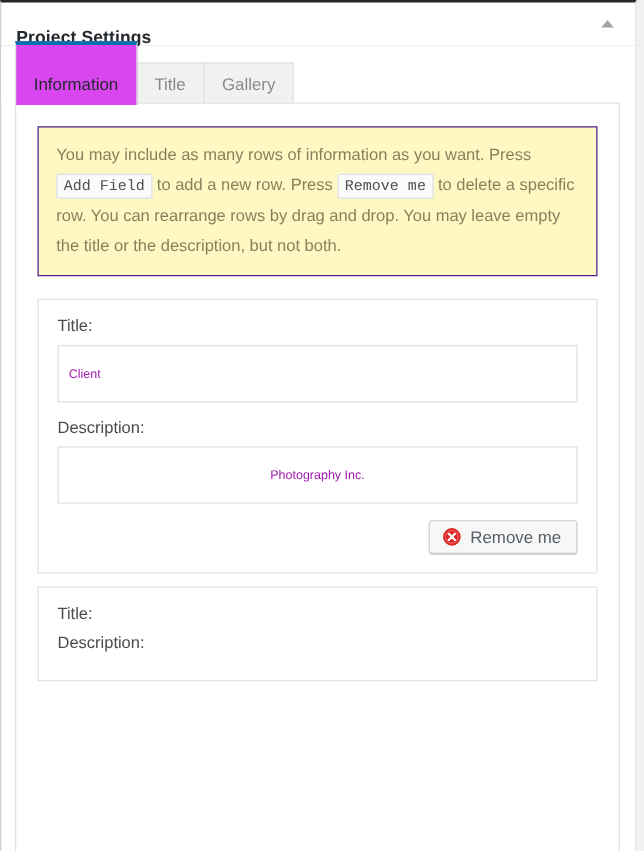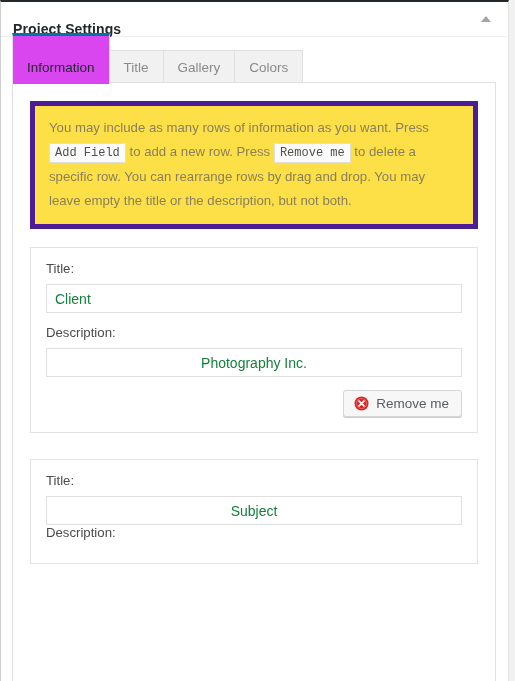--- a/index.html
+++ b/index.html
@@ -90,22 +90,22 @@
     border: 1px solid #e0e0e0;
     background: #ffffff;
     padding: 18px 17px 20px 17px;
     min-height: 600px;
     position: relative;
     top: -1px;
   }
 
   
   .notice {
-    background: #fde047;
-    border: 5px solid #4c1d95;
+    background: #fef9c3;
+    border: 1px solid #4c1d95;
     color: #8a7f5c;
     font-size: 13.2px;
     line-height: 24px;
     padding: 10px 14px 11px 14px;
     margin-bottom: 18px;
   }
   .notice p { margin: 0; }
   code.chip {
     font-family: "Liberation Mono", monospace;
     font-size: 12px;
@@ -125,36 +125,36 @@
     color: #8a6d2f;
     padding: 2px 6px;
     white-space: nowrap;
   }
 
   
   .field-group {
     border: 1px solid #e2e2e2;
     background: #ffffff;
     padding: 13px 15px 15px 15px;
-    margin-bottom: 26px;
+    margin-bottom: 10px;
   }
   .field-label {
     display: block;
     font-size: 13.2px;
     color: #4b4b4b;
     margin: 0 0 7px 0;
     line-height: 16px;
   }
   .field-input {
     display: block;
     width: 100%;
-    height: 29px;
-    font-size: 14px;
+    height: 46px;
+    font-size: 10px;
     font-family: "Liberation Sans", sans-serif;
-    color: #15803d;
+    color: #a21caf;
     background: #ffffff;
     border: 1px solid #e0e0e0;
     padding: 3px 8px;
     margin: 0 0 12px 0;
     outline: none;
   }
   .field-input:last-of-type { margin-bottom: 0; text-align: center; }
   .field-actions {
     display: flex;
     justify-content: flex-end;
@@ -193,23 +193,20 @@
 
     <div class="tabs">
       <div class="tab active">
         <span>Information</span>
       </div>
       <div class="tab">
         <span>Title</span>
       </div>
       <div class="tab">
         <span>Gallery</span>
-      </div>
-      <div class="tab">
-        <span>Colors</span>
       </div>
     </div>
 
     <div class="tab-content">
 
       <div class="notice">
         <p>
           <span>You may include as many rows of information as you want. Press </span><code class="chip">Add Field</code><span> to add a new row. Press </span><code class="chip">Remove me</code><span> to delete a specific row. You can rearrange rows by drag and drop. You may leave empty the title or the description, but not both.</span>
         </p>
       </div>
@@ -229,19 +226,18 @@
                 <path d="M5.4 5.4 L10.6 10.6 M10.6 5.4 L5.4 10.6" stroke="#ffffff" stroke-width="1.9" stroke-linecap="round"></path>
               </svg>
             </span>
             <span>Remove me</span>
           </button>
         </div>
       </div>
 
       <div class="field-group">
         <label class="field-label">Title:</label>
-        <input class="field-input" type="text" value="Subject" style="">
         <label class="field-label">Description:</label>
       </div>
 
     </div>
   </div>
 </div>
 
 </body></html>

